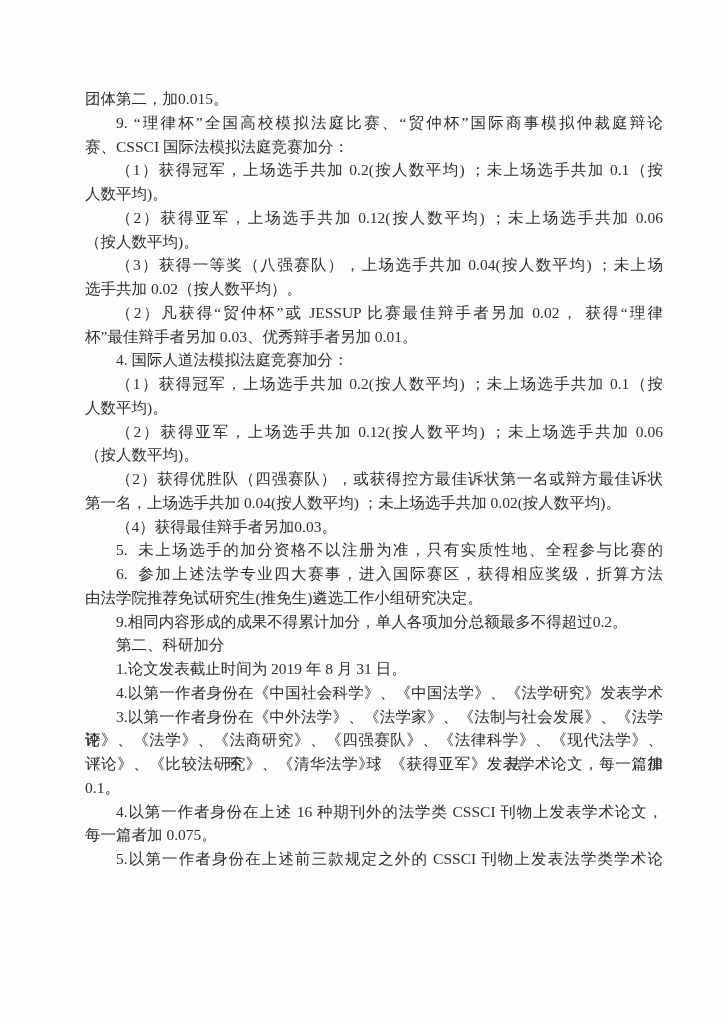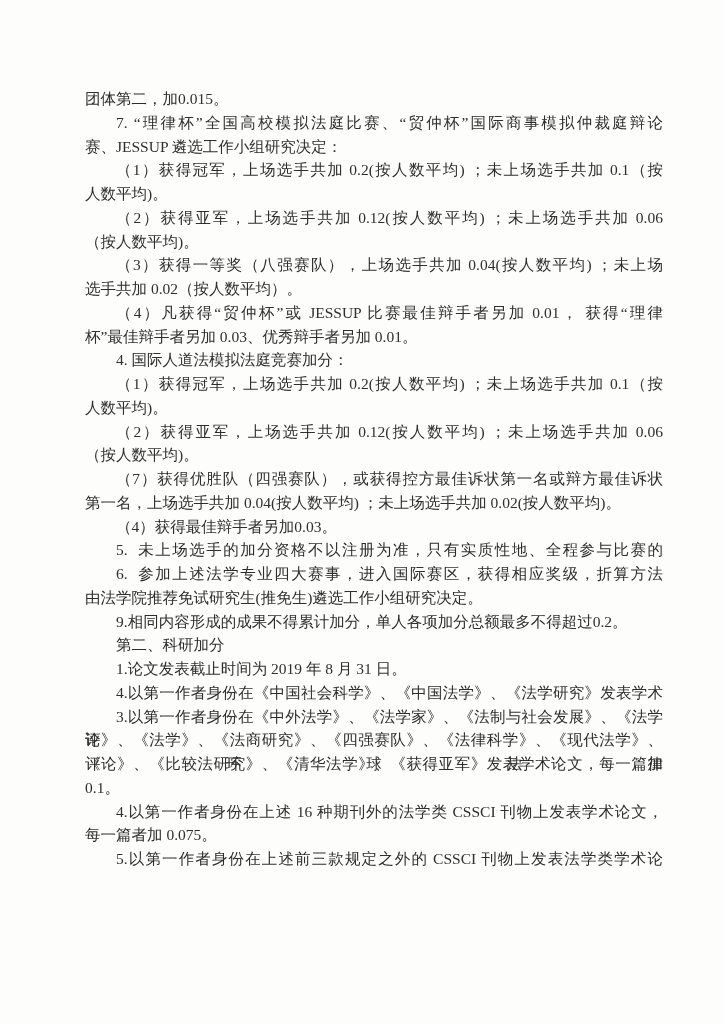--- a/index.html
+++ b/index.html
@@ -37,36 +37,36 @@
     text-align: justify;
     text-align-last: justify;
   }
 </style>
 </head>
 <body>
 
 <div class="page">
   <div class="text-block">
       <div class="line">团体第二，加0.015。</div>
-      <div class="line indent justify">7. “理律杯”全国高校模拟法庭比赛、“贸仲杯”国际商事模拟仲裁庭辩论</div>
-      <div class="line">赛、JESSUP 遴选工作小组研究决定：</div>
+      <div class="line indent justify">9. “理律杯”全国高校模拟法庭比赛、“贸仲杯”国际商事模拟仲裁庭辩论</div>
+      <div class="line">赛、CSSCI 国际法模拟法庭竞赛加分：</div>
       <div class="line indent justify">（1）获得冠军，上场选手共加 0.2(按人数平均) ；未上场选手共加 0.1（按</div>
       <div class="line">人数平均)。</div>
       <div class="line indent justify">（2）获得亚军，上场选手共加 0.12(按人数平均) ；未上场选手共加 0.06</div>
       <div class="line">（按人数平均)。</div>
       <div class="line indent justify">（3）获得一等奖（八强赛队），上场选手共加 0.04(按人数平均) ；未上场</div>
       <div class="line">选手共加 0.02（按人数平均）。</div>
-      <div class="line indent justify">（4）凡获得“贸仲杯”或 JESSUP 比赛最佳辩手者另加 0.01， 获得“理律</div>
+      <div class="line indent justify">（2）凡获得“贸仲杯”或 JESSUP 比赛最佳辩手者另加 0.02， 获得“理律</div>
       <div class="line">杯”最佳辩手者另加 0.03、优秀辩手者另加 0.01。</div>
       <div class="line indent">4. 国际人道法模拟法庭竞赛加分：</div>
       <div class="line indent justify">（1）获得冠军，上场选手共加 0.2(按人数平均) ；未上场选手共加 0.1（按</div>
       <div class="line">人数平均)。</div>
       <div class="line indent justify">（2）获得亚军，上场选手共加 0.12(按人数平均) ；未上场选手共加 0.06</div>
       <div class="line">（按人数平均)。</div>
-      <div class="line indent justify">（7）获得优胜队（四强赛队），或获得控方最佳诉状第一名或辩方最佳诉状</div>
+      <div class="line indent justify">（2）获得优胜队（四强赛队），或获得控方最佳诉状第一名或辩方最佳诉状</div>
       <div class="line">第一名，上场选手共加 0.04(按人数平均) ；未上场选手共加 0.02(按人数平均)。</div>
       <div class="line indent">（4）获得最佳辩手者另加0.03。</div>
       <div class="line indent justify">5.  未上场选手的加分资格不以注册为准，只有实质性地、全程参与比赛的</div>
       <div class="line indent justify">6.  参加上述法学专业四大赛事，进入国际赛区，获得相应奖级，折算方法</div>
       <div class="line">由法学院推荐免试研究生(推免生)遴选工作小组研究决定。</div>
       <div class="line indent">9.相同内容形成的成果不得累计加分，单人各项加分总额最多不得超过0.2。</div>
       <div class="line indent">第二、科研加分</div>
       <div class="line indent">1.论文发表截止时间为 2019 年 8 月 31 日。</div>
       <div class="line indent justify">4.以第一作者身份在《中国社会科学》、《中国法学》、《法学研究》发表学术</div>
       <div class="line indent justify">3.以第一作者身份在《中外法学》、《法学家》、《法制与社会发展》、《法学评</div>

